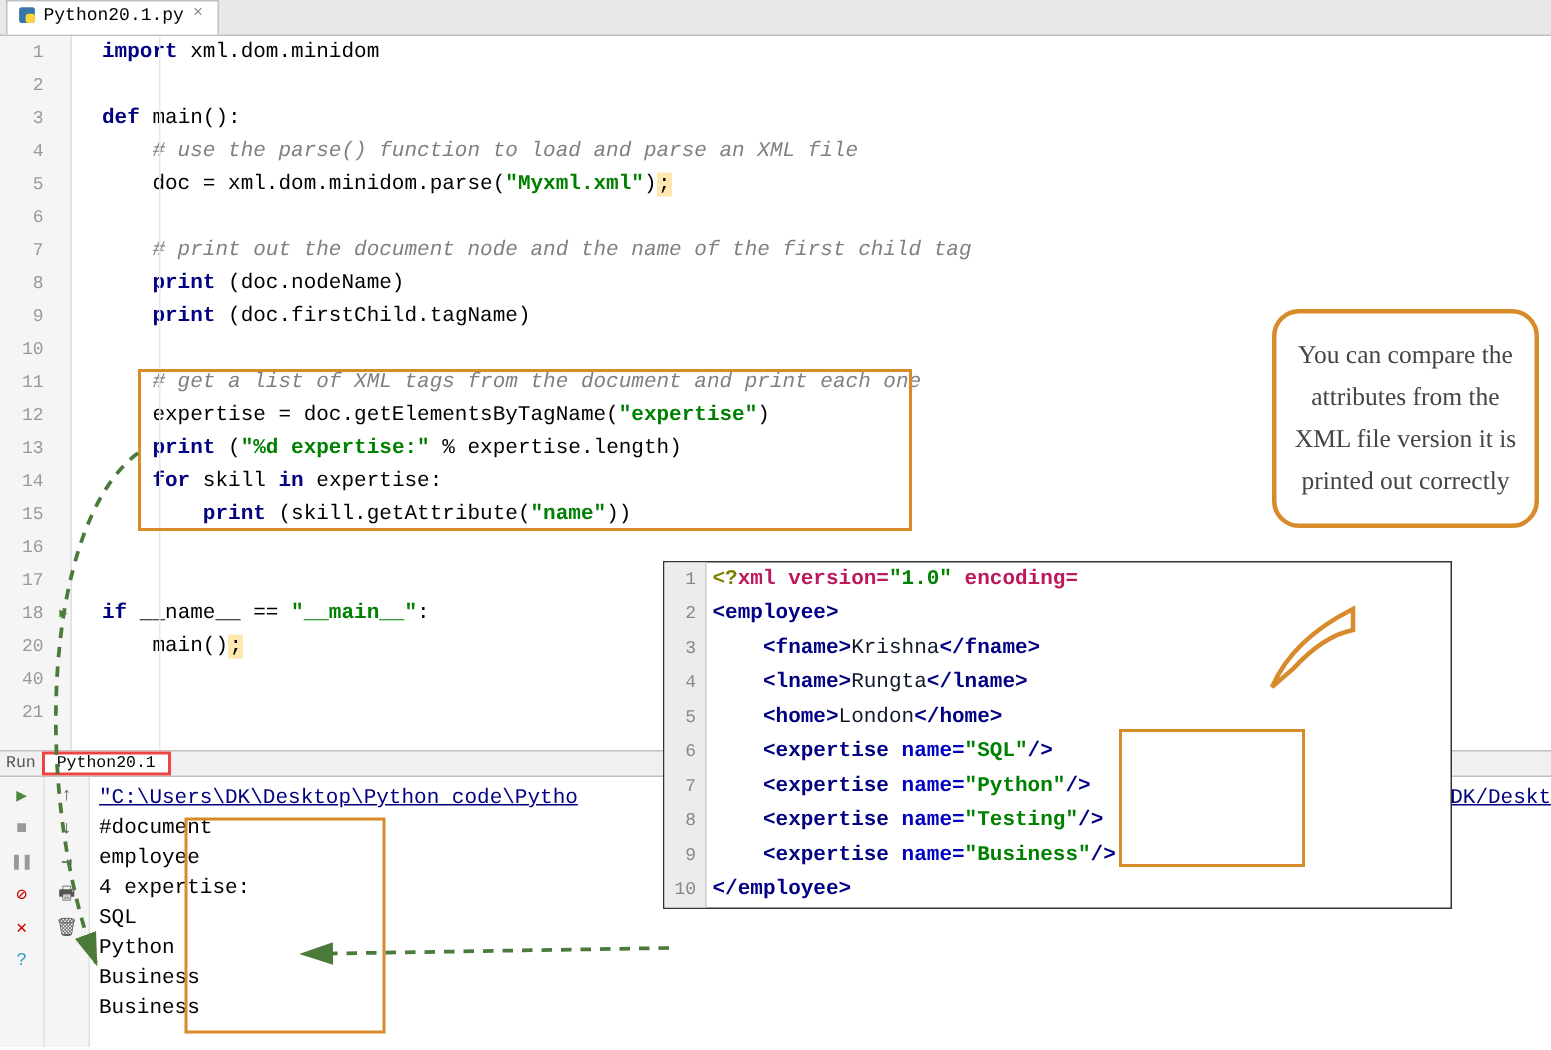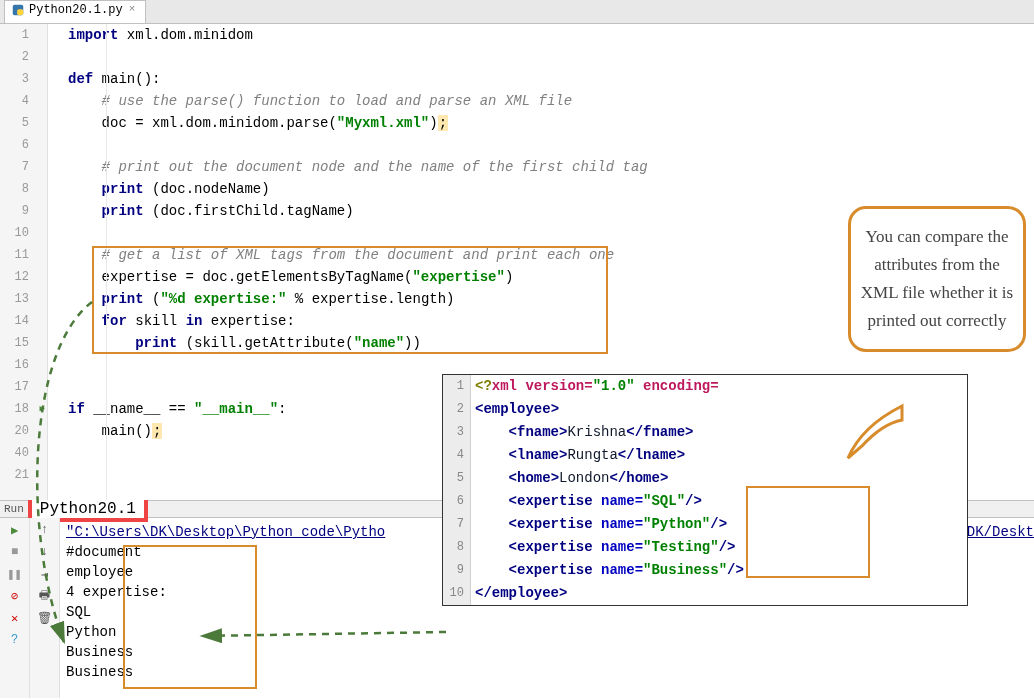--- a/index.html
+++ b/index.html
@@ -105,24 +105,24 @@
     background: #f0f0f0;
     border-top: 1px solid #c0c0c0;
     border-bottom: 1px solid #c0c0c0;
     font-size: 11px;
     display: flex;
     align-items: center;
     padding-left: 4px;
   }
   .run-panel-header .run-tab {
     background: #fff;
-    border: 4px solid #ef4444;
+    border: 2px solid #ef4444;
     padding: 0 8px;
     margin-left: 4px;
-    font-size: 16px;
+    font-size: 11px;
   }
   .run-panel {
     display: flex;
     height: 180px;
     position: relative;
   }
   .run-toolbar {
     width: 30px;
     background: #f5f5f5;
     border-right: 1px solid #e0e0e0;
@@ -376,21 +376,21 @@
     <div class="xml-line">    <span class="xtag">&lt;</span><span class="xtag">expertise</span> <span class="xattr">name</span><span class="xattr">=</span><span class="xstr">"Python"</span><span class="xtag">/&gt;</span></div>
     <div class="xml-line">    <span class="xtag">&lt;</span><span class="xtag">expertise</span> <span class="xattr">name</span><span class="xattr">=</span><span class="xstr">"Testing"</span><span class="xtag">/&gt;</span></div>
     <div class="xml-line">    <span class="xtag">&lt;</span><span class="xtag">expertise</span> <span class="xattr">name</span><span class="xattr">=</span><span class="xstr">"Business"</span><span class="xtag">/&gt;</span></div>
     <div class="xml-line"><span class="xtag">&lt;/</span><span class="xtag">employee</span><span class="xtag">&gt;</span></div>
   </div>
 </div>
 
 <div class="xml-highlight"></div>
 
 <div class="callout">
-  <div class="callout-box"><span>You can compare the attributes from the XML file whether it is printed out correctly</span></div>
+  <div class="callout-box"><span>You can compare the attributes from the XML file version it is printed out correctly</span></div>
   <svg class="callout-tail" width="70" height="70" viewBox="0 0 70 70">
     <path d="M 60 10 Q 20 30 6 62 L 20 50 Q 40 28 60 24 Z" fill="#fff" stroke="#d88b2a" stroke-width="3"></path>
   </svg>
 </div>
 
 <svg class="arrow-svg" style="left:18px; top:290px;" width="180" height="380">
   <defs>
       <marker id="ah1" markerWidth="10" markerHeight="10" refX="8" refY="3" orient="auto">
         <path d="M0,0 L0,6 L9,3 z" fill="#4b7a3a"></path>
       </marker>

